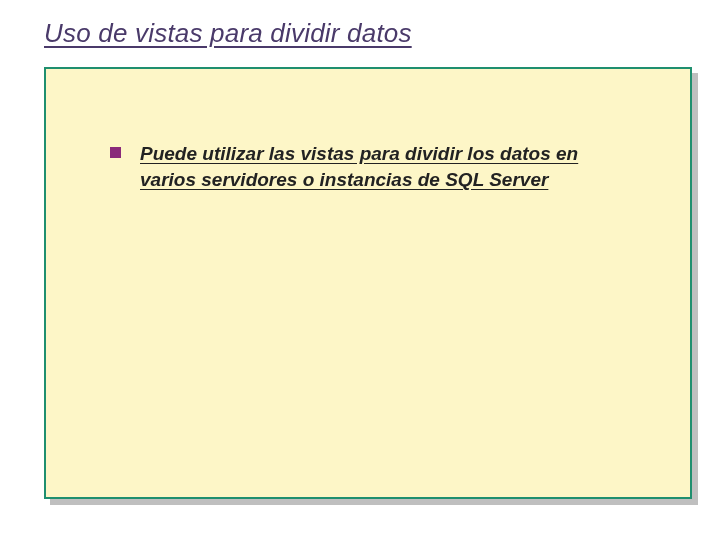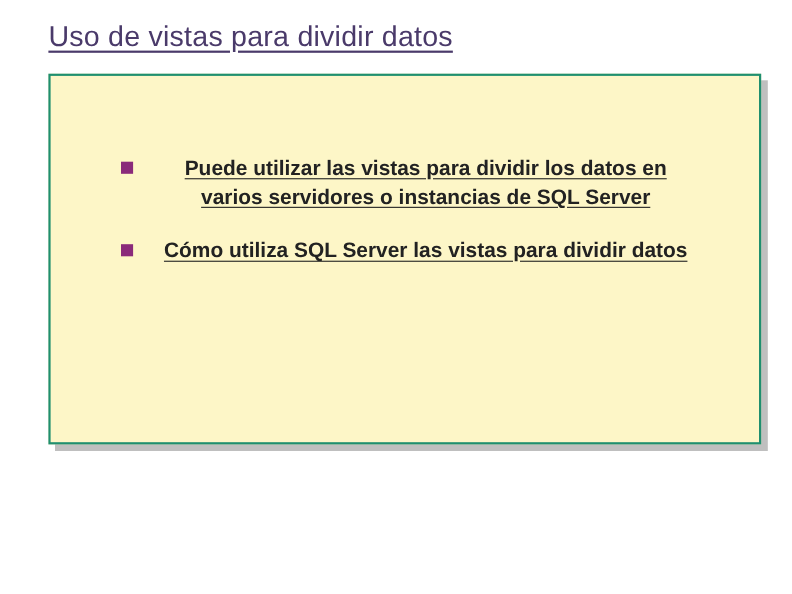--- a/index.html
+++ b/index.html
@@ -1,37 +1,36 @@
 <!DOCTYPE html>
 <html><head>
 <meta charset="utf-8">
 <style>
-  * { margin: 0; padding: 0; box-sizing: border-box; }
+  * { margin: 0; padding: 0; box-sizing: border-box; font-style: italic; }
   html, body { width: 720px; height: 540px; background: #ffffff; font-family: Arial, Helvetica, sans-serif; }
   .slide {
     position: relative;
     width: 720px;
     height: 540px;
     padding: 18px 32px 32px 44px;
   }
   .title {
     font-size: 26px;
     font-weight: normal;
     color: #4a3a6a;
     text-decoration: underline;
     text-underline-offset: 4px;
     letter-spacing: 0.2px;
     margin-bottom: 18px;
   }
   .panel-wrap {
     position: relative;
     width: 648px;
-    height: 337px;
+    height: 432px;
     margin-top: 8px;
-    text-align: center;
   }
   .panel-shadow {
     position: absolute;
     left: 6px;
     top: 6px;
     width: 100%;
     height: 100%;
     background: #bfbfbf;
   }
   .panel {
@@ -69,17 +68,16 @@
 </head>
 <body>
 
 <div class="slide">
   <h1 class="title">Uso de vistas para dividir datos</h1>
   <div class="panel-wrap">
     <div class="panel-shadow"></div>
     <div class="panel">
       <ul class="bullets">
         <li>Puede utilizar las vistas para dividir los datos en varios servidores o instancias de SQL Server</li>
-        <li>Cómo utiliza SQL Server las vistas para dividir datos</li>
       </ul>
     </div>
   </div>
 </div>
 
 </body></html>

